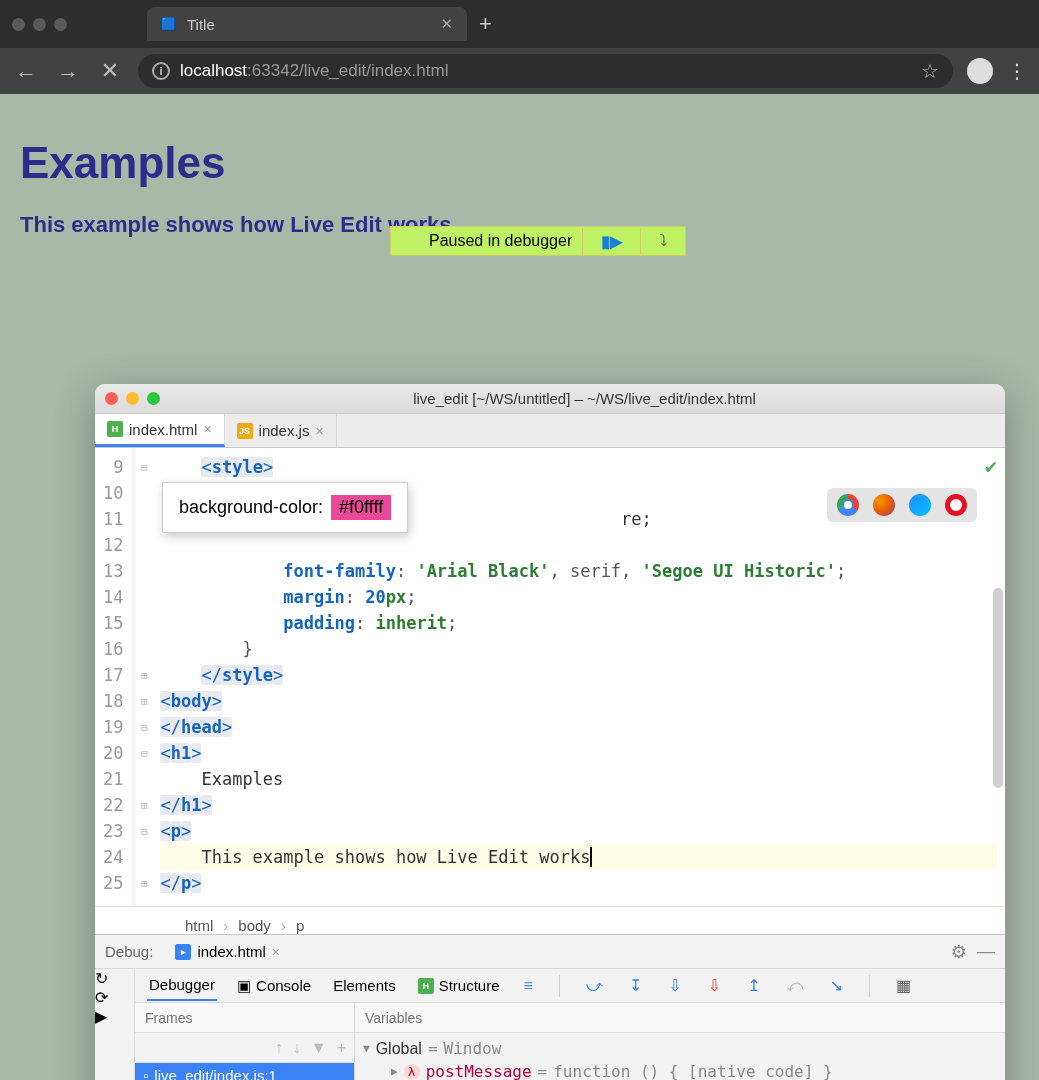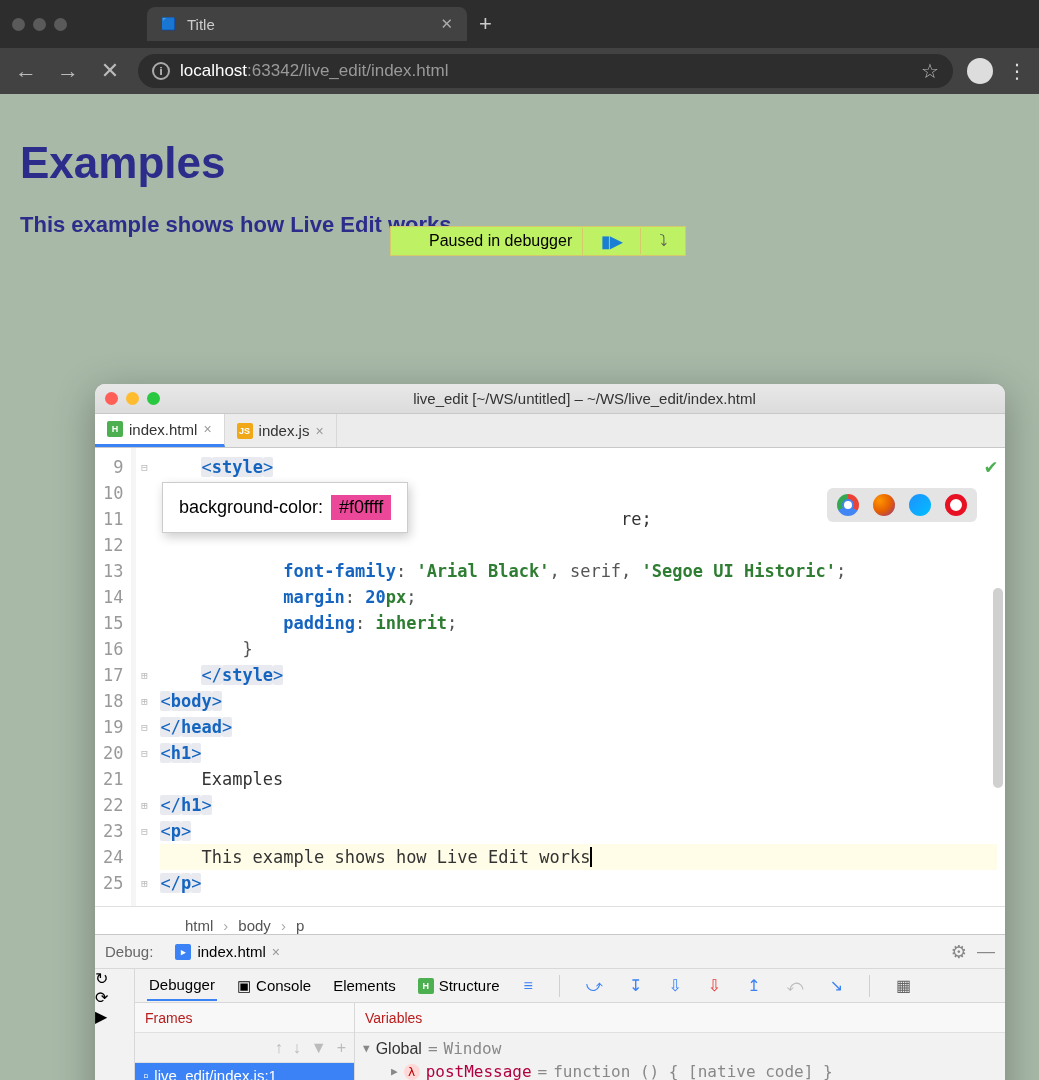--- a/index.html
+++ b/index.html
@@ -102,21 +102,21 @@
 .dp-tabs .t.active { border-bottom: 2px solid #3b82f6; font-weight: 400; text-align: center; }
 .dp-sep { width: 1px; height: 22px; background: #d0d0d0; margin: 0 4px; }
 .dp-tool { color: #3b82f6; font-size: 16px; margin: 0 4px; }
 .dp-tool.muted { color: #bbb; }
 .dp-tool.up { color: #3b82f6; }
 .dp-tool.red { color: #e53935; }
 
 .dp-body { flex: 1; display: flex; }
 .dp-col-side { width: 40px; border-right: 1px solid #d8d8d8; display: flex; flex-direction: column; }
 .frames { width: 220px; border-right: 1px solid #d8d8d8; display: flex; flex-direction: column; }
-.frames-h, .vars-h { height: 30px; background: #f8f8f8; display: flex; align-items: center; padding: 0 10px; font-size: 14px; color: #b91c1c; border-bottom: 1px solid #e0e0e0; }
+.frames-h, .vars-h { height: 30px; background: #f8f8f8; display: flex; align-items: center; padding: 0 10px; font-size: 14px; color: #737373; border-bottom: 1px solid #e0e0e0; }
 .frames-tb { height: 30px; display: flex; align-items: center; justify-content: flex-end; gap: 10px; padding: 0 8px; color: #bbb; border-bottom: 1px solid #e0e0e0; }
 .frame-row { background: #3b82f6; color: #fff; padding: 4px 8px; font-size: 15px; display: flex; align-items: center; gap: 6px; }
 .vars { flex: 1; display: flex; flex-direction: column; }
 .vars-body { flex: 1; padding: 4px 8px; font-size: 16px; font-family: monospace; }
 .vrow { display: flex; align-items: center; gap: 6px; padding: 2px 0; }
 .vrow .tri { color: #888; font-size: 11px; }
 .vrow .lambda { width: 16px; height: 16px; border-radius: 50%; background: #ffd7d7; color: #b00; display: inline-flex; align-items: center; justify-content: center; font-size: 12px; }
 .vrow .nm { color: #b00040; }
 .vrow .eq { color: #888; }
 .vrow .vl { color: #888; }

